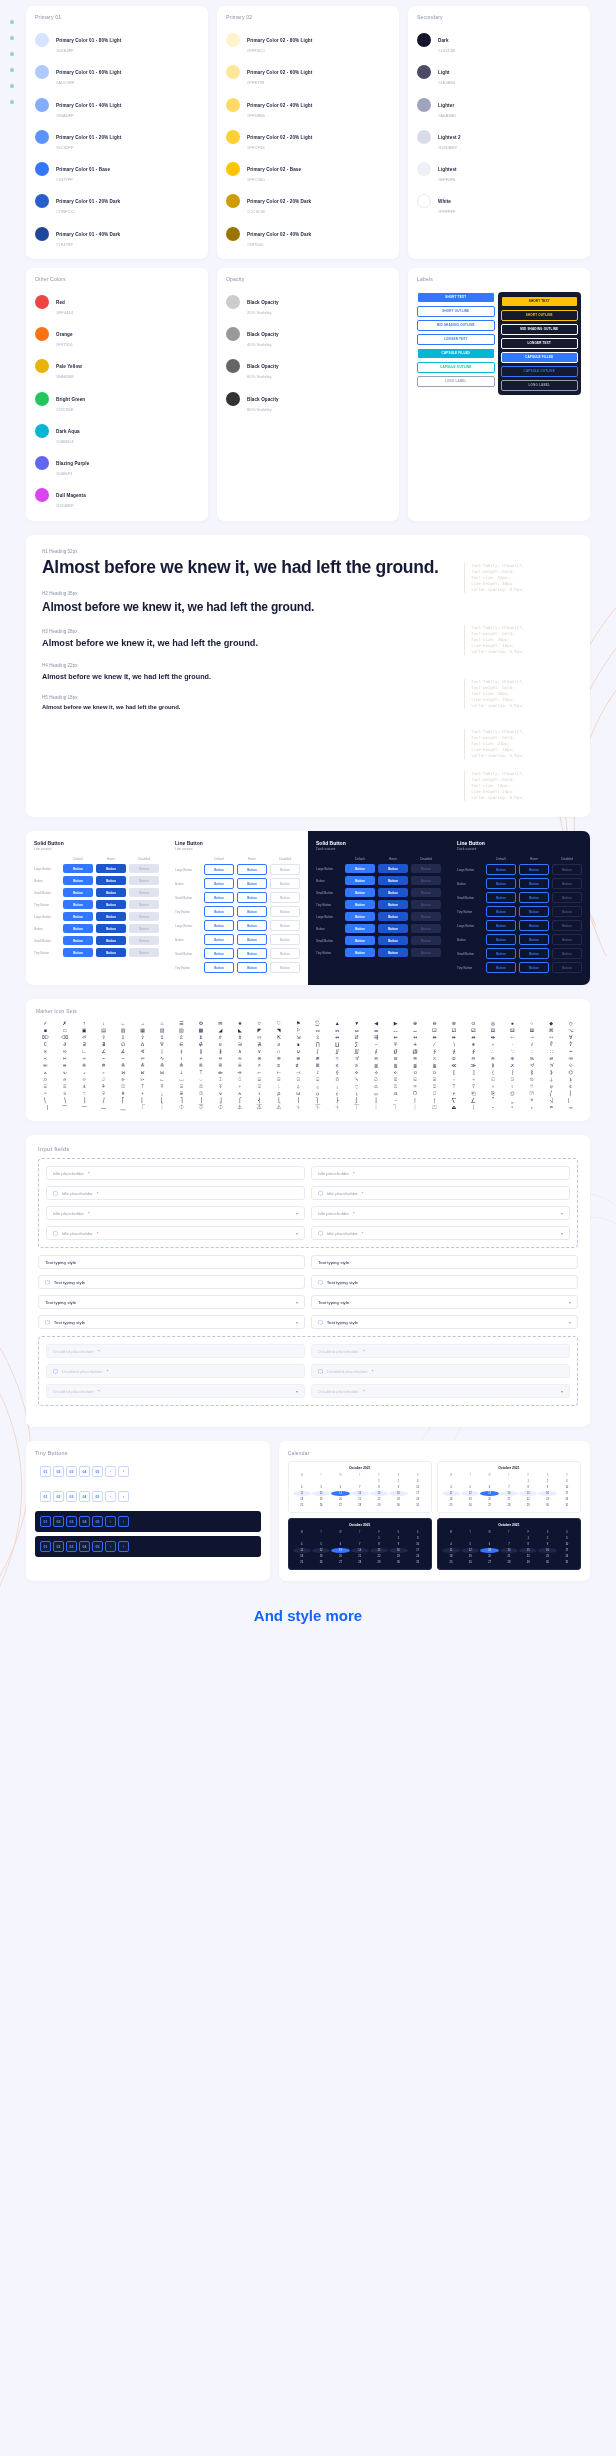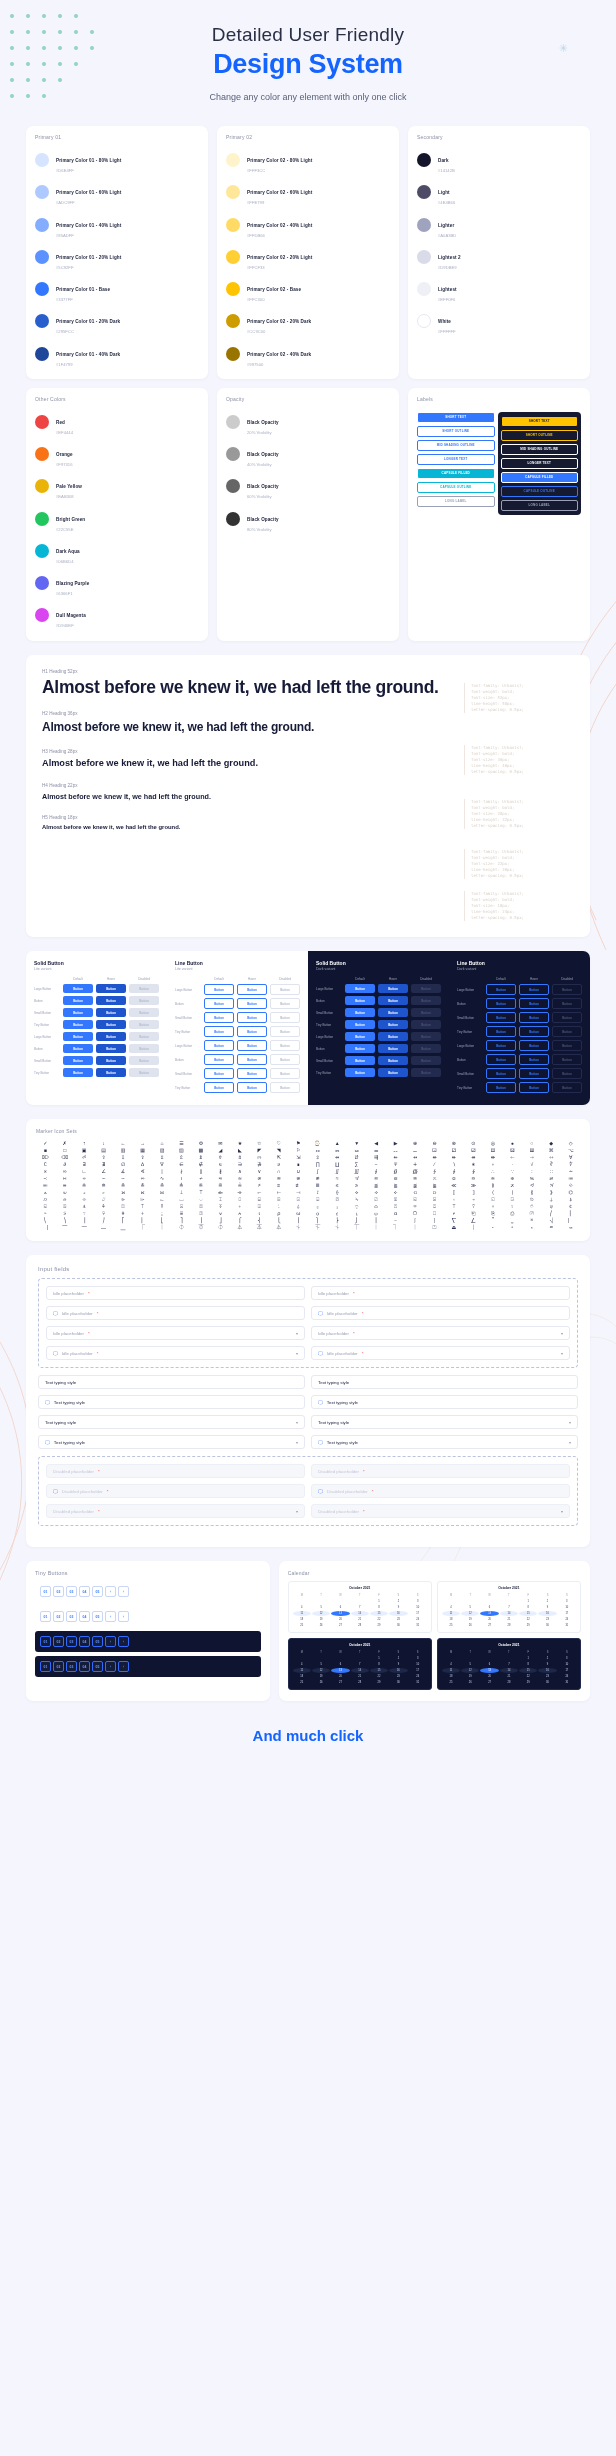--- a/index.html
+++ b/index.html
@@ -180,26 +180,20 @@
   </svg>
   <svg class="curves-l" viewBox="0 0 200 380">
     <path d="M0 0 C90 80 120 190 60 300" stroke="#f0b9a0" fill="none" stroke-width="1"></path>
     <path d="M0 40 C80 110 110 220 50 330" stroke="#f0b9a0" fill="none" stroke-width="1"></path>
   </svg>
   <svg class="blob" viewBox="0 0 260 360">
     <path d="M30 320 C90 250 60 150 140 90 C200 45 240 70 250 120" stroke="#e9d4c4" fill="none" stroke-width="1"></path>
     <path d="M50 340 C110 270 80 170 160 110 C210 70 250 95 255 145" stroke="#e9d4c4" fill="none" stroke-width="1"></path>
   </svg>
 
-  <div class="hero">
-    <div class="kicker">Detailed User Friendly</div>
-    <div class="title">Design System</div>
-    <div class="sub">Change any color any element with only one click</div>
-    <span class="sparkle">✳</span>
-  </div>
 
   <div class="palette-row">
     <div class="pal-col card">
       <div class="card-label">Primary 01</div>
       <div class="swatch-list">
           <div class="swatch">
             <span class="dot" style="background:#D6E4FF"></span>
             <span class="meta"><span class="nm">Primary Color 01 - 80% Light</span><span class="hx" style="display:block">#D6E4FF</span></span>
           </div>
           <div class="swatch">
@@ -1334,16 +1328,16 @@
                 <i style="color: rgb(207, 214, 238);">30</i>
                 <i style="color: rgb(207, 214, 238);">31</i>
               </div>
             </div>
           </div>
         </div>
     </div>
   </div>
 
   <div class="footer">
-    <span>And much click</span>
+    <span>And style more</span>
   </div>
 
 </div>
 
 </body></html>

